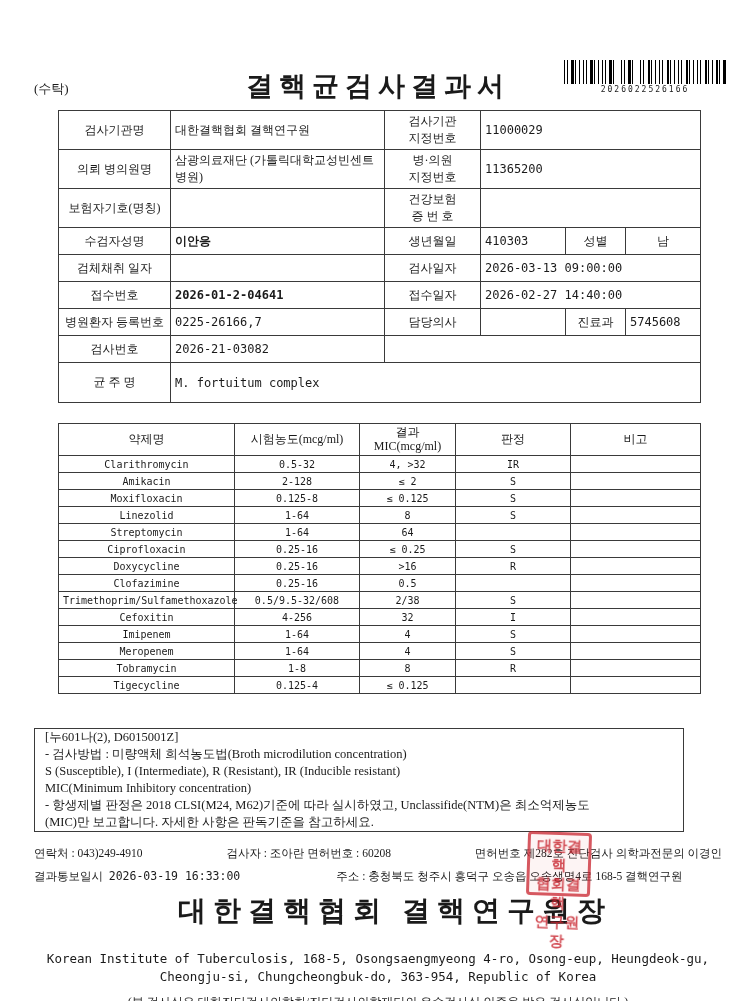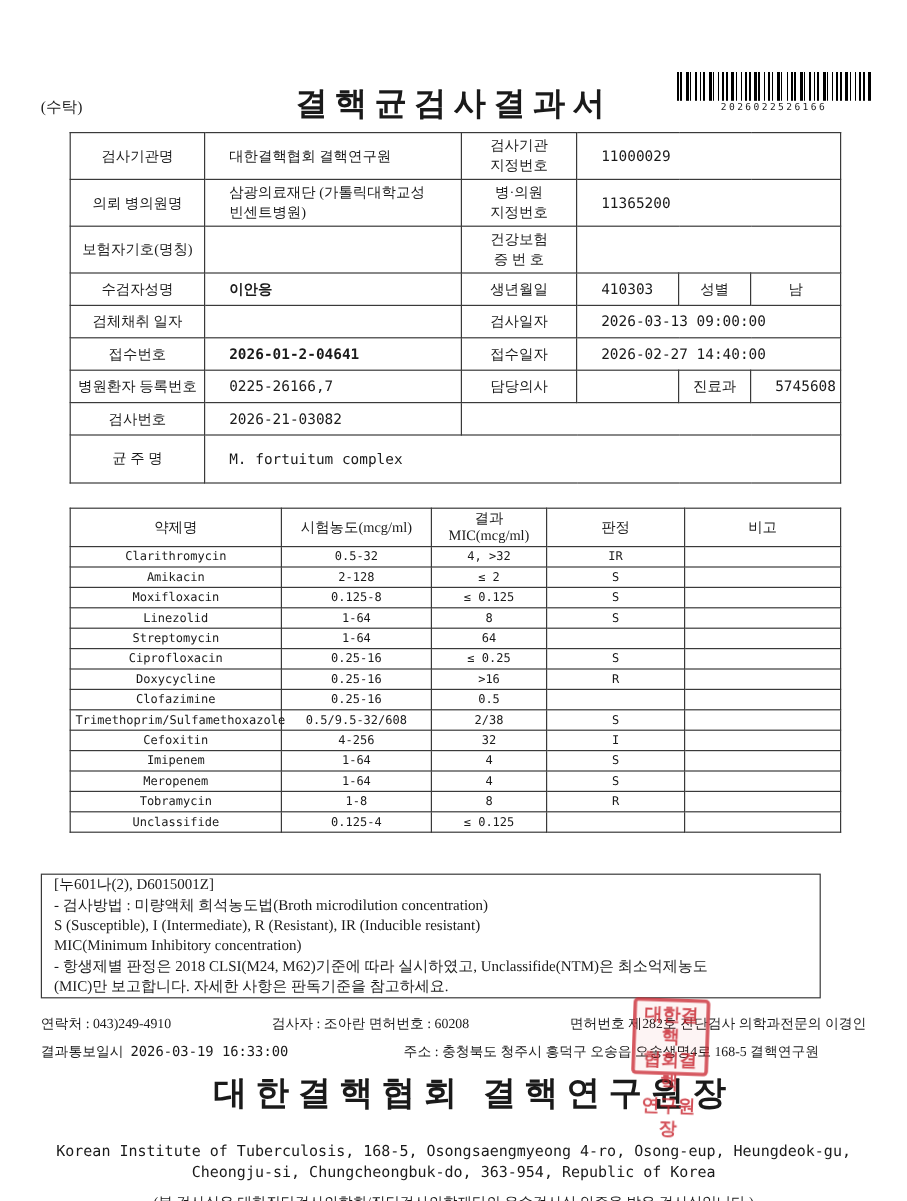--- a/index.html
+++ b/index.html
@@ -32,21 +32,21 @@
       #000 3px, #000 4.5px, #fff 4.5px, #fff 7.5px,
       #000 7.5px, #000 10px, #fff 10px, #fff 11px,
       #000 11px, #000 12px, #fff 12px, #fff 15.5px,
       #000 15.5px, #000 16.5px, #fff 16.5px, #fff 19px);
   }
   .barcode-number { text-align: center; font-size: 8px; letter-spacing: 2px; margin-top: 1px; font-family: "DejaVu Sans Mono", monospace; }
 
   
   table { border-collapse: collapse; table-layout: fixed; }
   .info-table { margin: 2px 0 0 58px; width: 642px; font-size: 12px; }
-  .info-table td { border: 1px solid #3a3a3a; padding: 2px 20px; height: 27px; }
+  .info-table td { border: 1px solid #3a3a3a; padding: 2px 4px; height: 27px; }
   .info-table td.lbl { text-align: center; padding: 2px 2px; }
   .info-table td.val { text-align: left; }
   .info-table tr.tall td { height: 33px; }
   .info-table tr.xtall td { height: 40px; }
   .b { font-weight: bold; }
 
   .drug-table { margin: 20px 0 0 58px; width: 642px; font-size: 10px; }
   .drug-table th { border: 1px solid #3a3a3a; height: 32px; font-size: 12px; font-weight: normal; text-align: center; padding: 1px; }
   .drug-table td { border: 1px solid #3a3a3a; height: 17px; text-align: center; padding: 0 4px; font-family: "DejaVu Sans Mono", monospace; }
   .drug-table th.pre { line-height: 1.15; }
@@ -279,21 +279,21 @@
       <td></td>
     </tr>
         <tr>
       <td>Tobramycin</td>
       <td>1-8</td>
       <td>8</td>
       <td>R</td>
       <td></td>
     </tr>
         <tr>
-      <td>Unclassifide</td>
+      <td>Tigecycline</td>
       <td>0.125-4</td>
       <td>≤ 0.125</td>
       <td></td>
       <td></td>
     </tr>
       </tbody>
   </table>
 
   <div class="notes">
     <div>[누601나(2), D6015001Z]</div>

